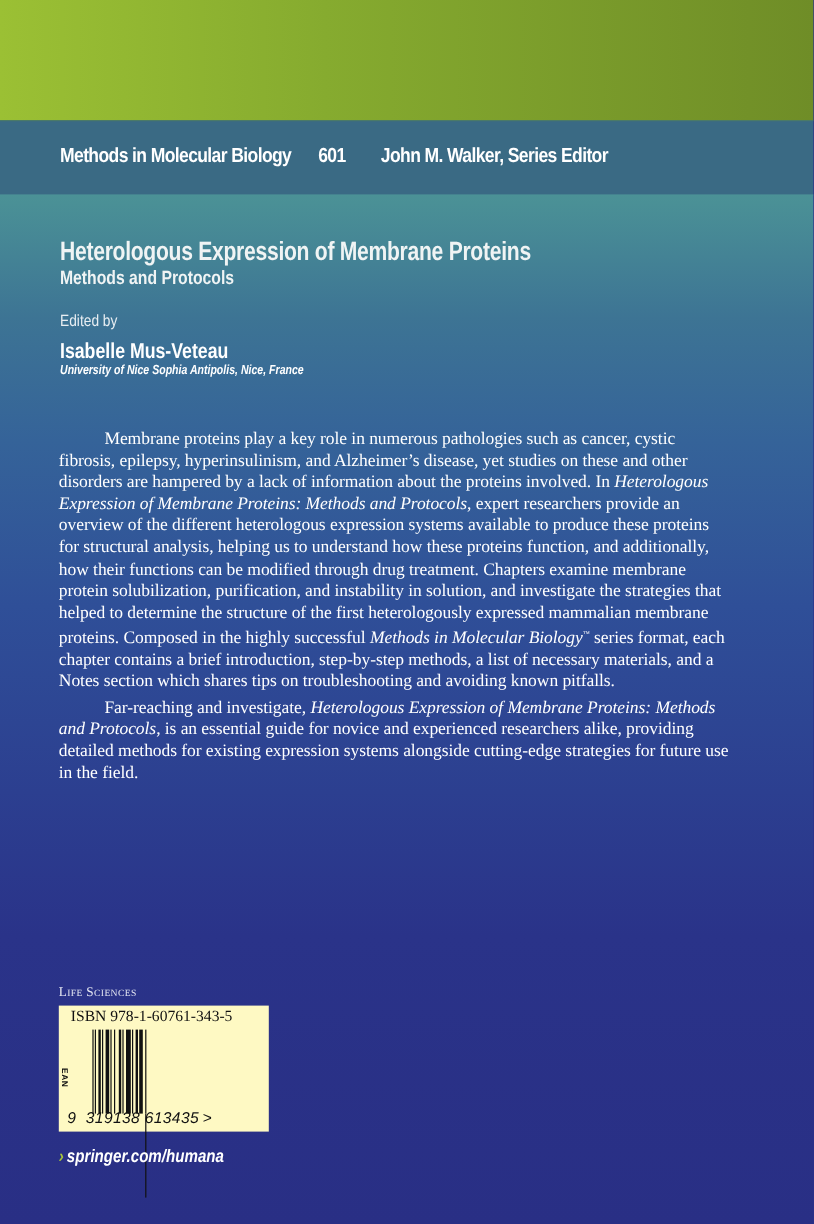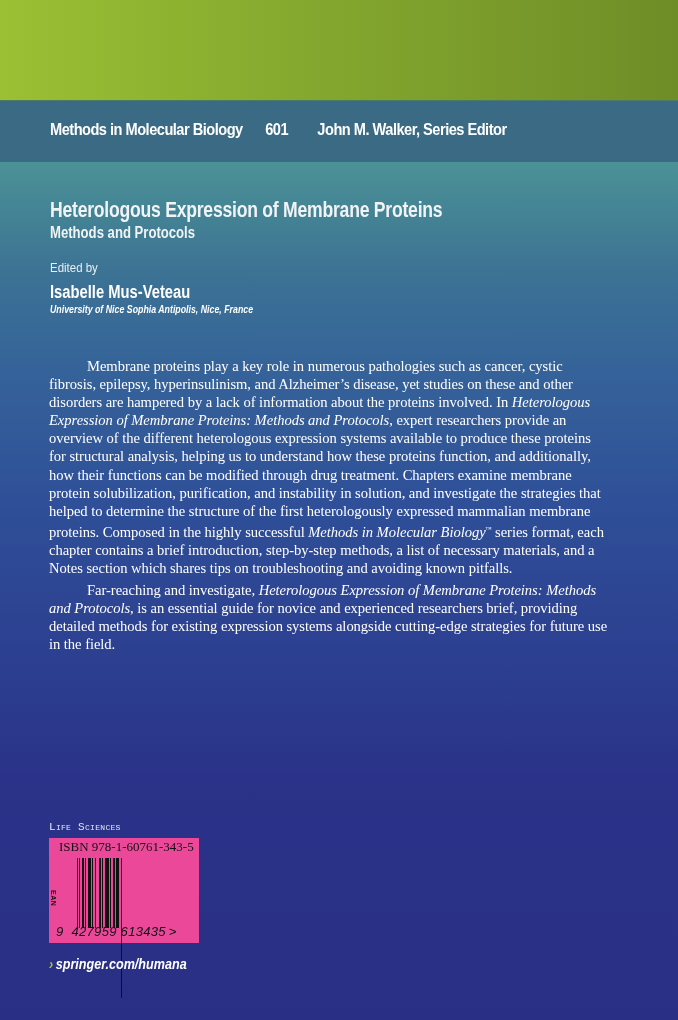--- a/index.html
+++ b/index.html
@@ -64,26 +64,27 @@
     color: #ffffff;
     font-family: "Liberation Serif", serif; font-size: 14.6px; line-height: 18.1px;
     letter-spacing: -0.05px;
   }
   .body-text p { margin: 0; text-indent: 38px; }
   .body-text p + p { margin-top: 4px; }
   .body-text em { font-style: italic; }
   .body-text sup { font-size: 6px; vertical-align: 6px; }
   .life-sciences {
     position: absolute; left: 49px; top: 821px;
-    color: #e6e8f3; font-family: Liberation Mono, monospace;
+    color: #e6e8f3; font-family: Liberation Serif, serif;
     font-size: 11px; font-variant: small-caps; letter-spacing: 0.3px;
   }
   .barcode-box {
     position: absolute; left: 49px; top: 838px; width: 150px; height: 105px;
-    background: #ec4899;
+    background: #fef9c3;
+    padding-left: 25px;
   }
   .isbn {
     position: absolute; left: 10px; top: 1px; font-family: "Liberation Serif", serif;
     font-size: 13px; color: #111; white-space: nowrap;
   }
   .ean {
     position: absolute; left: 8px; top: 52px; font-size: 7px; color: #111;
     transform: rotate(90deg); transform-origin: left top; font-weight: bold;
     letter-spacing: 0.5px;
   }
@@ -122,21 +123,21 @@
 <div class="main-bg"></div>
 
 <div class="title">Heterologous Expression of Membrane Proteins</div>
 <div class="subtitle">Methods and Protocols</div>
 <div class="edited-by">Edited by</div>
 <div class="editor-name">Isabelle Mus-Veteau</div>
 <div class="affiliation">University of Nice Sophia Antipolis, Nice, France</div>
 
 <div class="body-text">
   <p><span>Membrane proteins play a key role in numerous pathologies such as cancer, cystic fibrosis, epilepsy, hyperinsulinism, and Alzheimer’s disease, yet studies on these and other disorders are hampered by a lack of information about the proteins involved. In </span><em>Heterologous Expression of Membrane Proteins: Methods and Protocols</em><span>, expert researchers provide an overview of the different heterologous expression systems available to produce these proteins for structural analysis, helping us to understand how these proteins function, and additionally, how their functions can be modified through drug treatment. Chapters examine membrane protein solubilization, purification, and instability in solution, and investigate the strategies that helped to determine the structure of the first heterologously expressed mammalian membrane proteins. Composed in the highly successful </span><em>Methods in Molecular Biology</em><sup>™</sup><span> series format, each chapter contains a brief introduction, step-by-step methods, a list of necessary materials, and a Notes section which shares tips on troubleshooting and avoiding known pitfalls.</span></p>
-  <p><span>Far-reaching and investigate, </span><em>Heterologous Expression of Membrane Proteins: Methods and Protocols</em><span>, is an essential guide for novice and experienced researchers brief, providing detailed methods for existing expression systems alongside cutting-edge strategies for future use in the field.</span></p>
+  <p><span>Far-reaching and investigate, </span><em>Heterologous Expression of Membrane Proteins: Methods and Protocols</em><span>, is an essential guide for novice and experienced researchers alike, providing detailed methods for existing expression systems alongside cutting-edge strategies for future use in the field.</span></p>
 </div>
 
 <div class="life-sciences">Life Sciences</div>
 
 <div class="barcode-box">
   <div class="isbn">ISBN 978-1-60761-343-5</div>
   <div class="ean">EAN</div>
   <div class="bars">
     <i style="width:1px"></i>
       <b style="width:1px"></b>
@@ -165,21 +166,21 @@
     <i style="width:3px"></i>
       <b style="width:2px"></b>
       <i style="width:1px">
         <b style="width:1px"></b>
     <i style="width:1px"></i>
         <b style="width:1px"></b>
 
     </i>
     </div><i style="width:1px"><i style="width:3px">
   <div class="barcode-digits">
-    <span class="lead">9</span><span>427959 613435</span><span class="arrow">&gt;</span>
+    <span class="lead">9</span><span>319138 613435</span><span class="arrow">&gt;</span>
   </div>
 </i></i></div><i style="width:1px"><i style="width:3px">
 
 <div class="springer">
   <span class="chev">›</span><span>springer.com/humana</span>
 </div>
 
 
 
 

